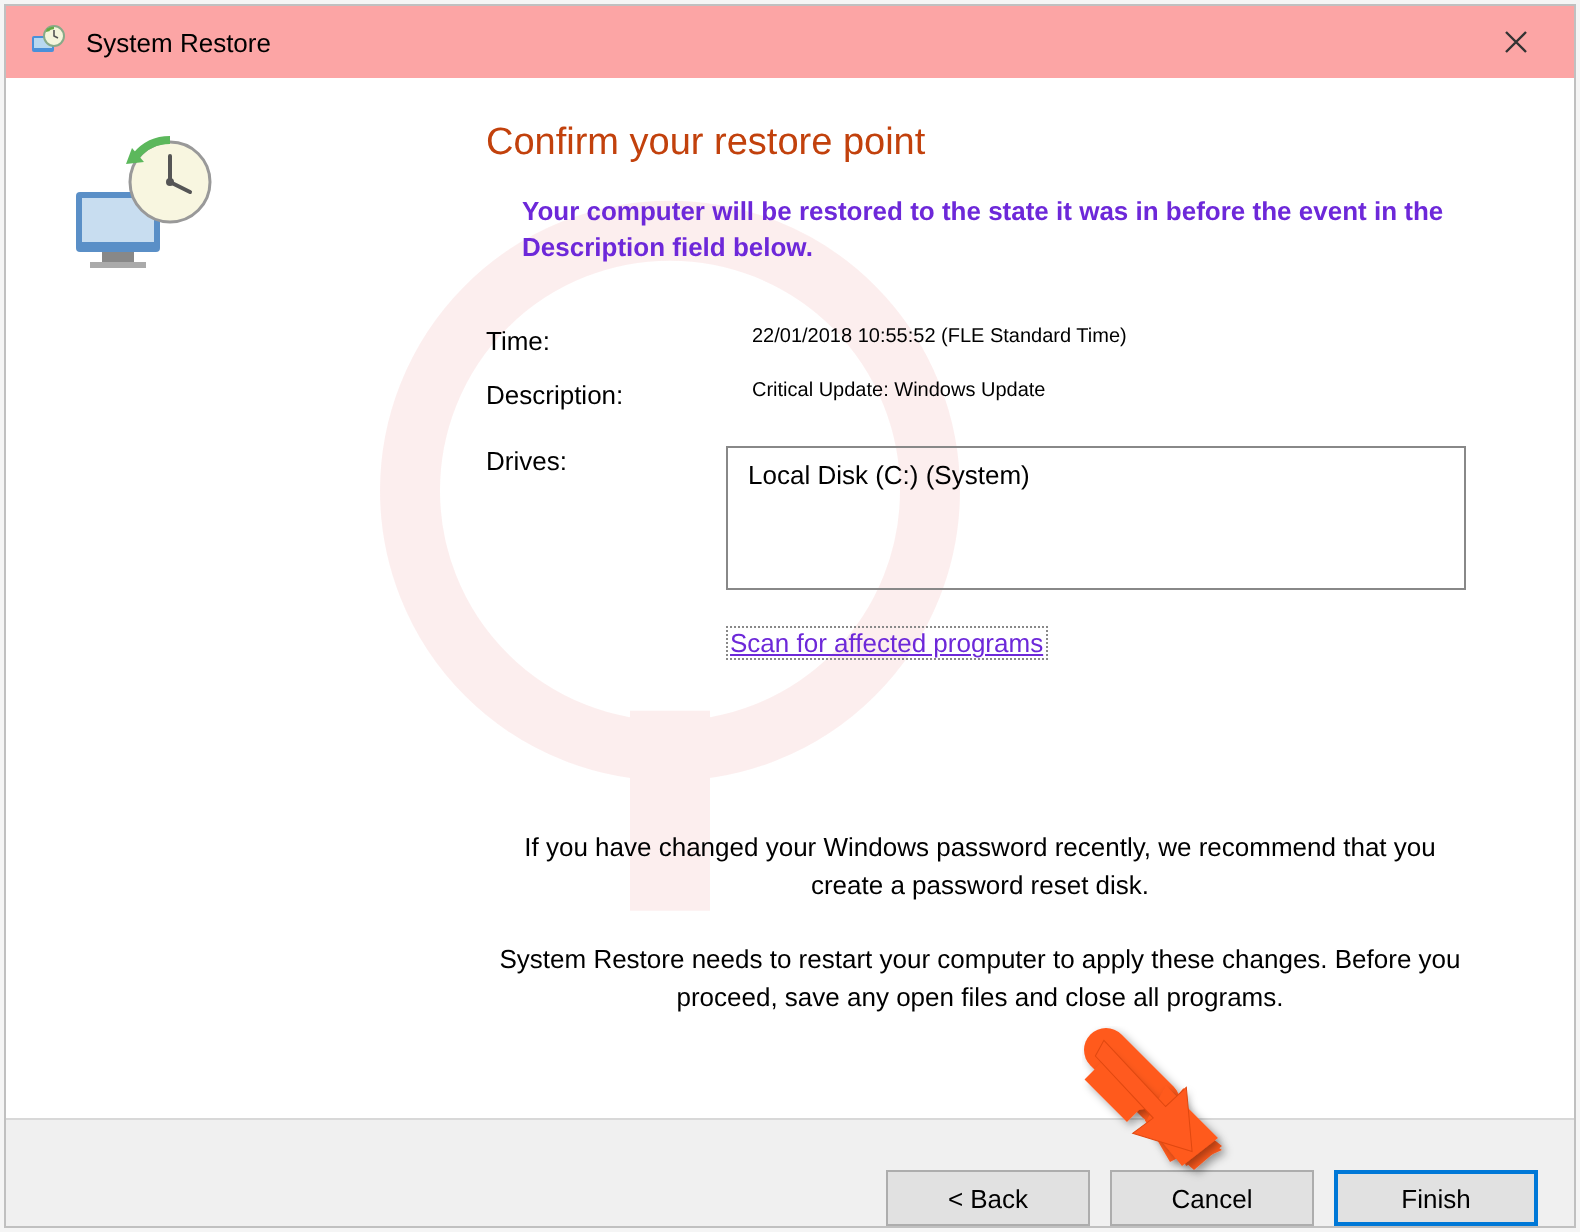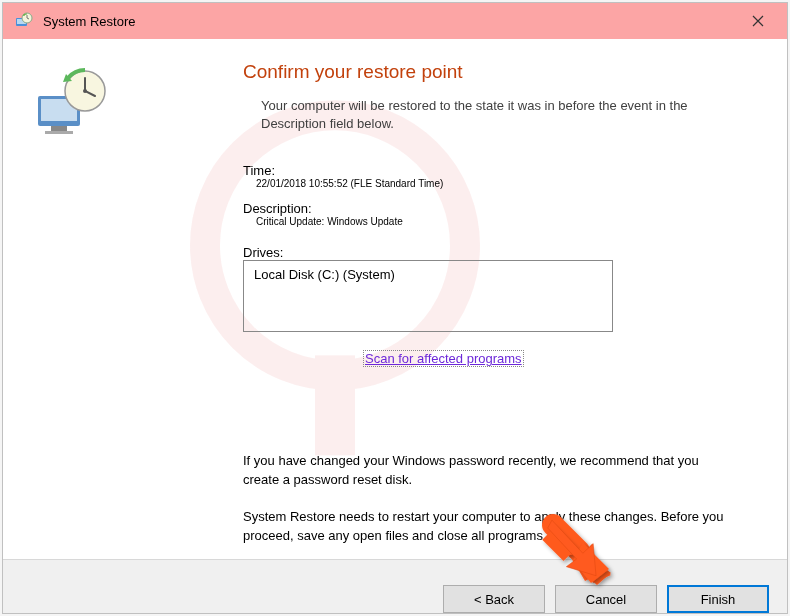--- a/index.html
+++ b/index.html
@@ -68,29 +68,29 @@
       padding: 10px 50px 10px 0;
     }
     .heading {
       font-size: 19px;
       color: #c2410c;
       margin-bottom: 14px;
       font-weight: 400;
     }
     .intro-text {
       font-size: 13px;
-      color: #404040;
+      color: #6d28d9;
       margin-bottom: 30px;
       line-height: 1.4;
       padding-left: 18px;
+      font-weight: bold;
     }
     .field-row {
       display: flex;
       margin-bottom: 12px;
-      flex-direction: column;
     }
     .field-label {
       width: 120px;
       font-size: 13px;
       color: #000;
       flex-shrink: 0;
     }
     .field-value {
       font-size: 10px;
       color: #000;
@@ -115,20 +115,21 @@
       margin-top: 6px;
     }
     .warning-block {
       margin-top: 85px;
       font-size: 13px;
       line-height: 1.45;
       color: #000;
     }
     .warning-block p {
       margin-bottom: 18px;
+      text-align: center;
     }
     .button-bar {
       position: absolute;
       bottom: 0;
       left: 0;
       right: 0;
       height: 54px;
       background: #f0f0f0;
       border-top: 1px solid #d8d8d8;
       display: flex;

